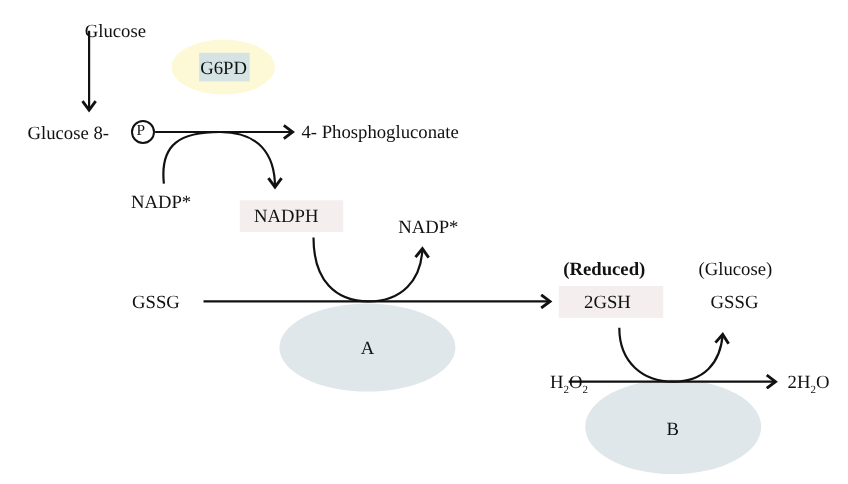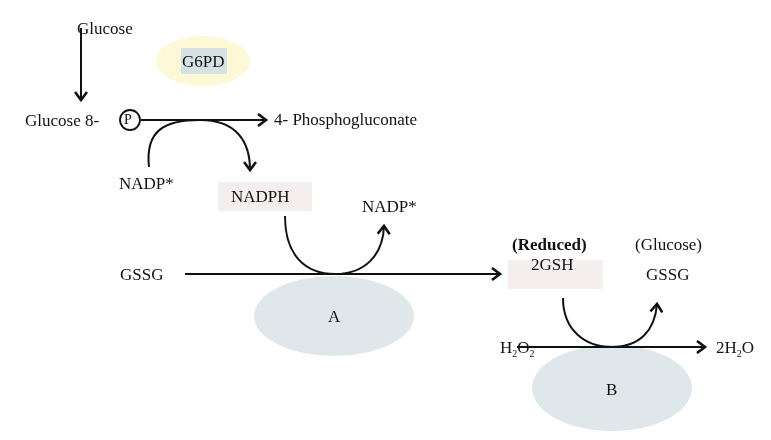--- a/index.html
+++ b/index.html
@@ -51,21 +51,21 @@
 <span class="lbl" style="left:124px;top:113px;font-size:14px;">P</span>
 <span class="lbl" style="left:274px;top:111px;">4- Phosphogluconate</span>
 <span class="lbl" style="left:119px;top:175px;">NADP*</span>
 <span class="lbl" style="left:231px;top:188px;text-align:center;">NADPH</span>
 <span class="lbl" style="left:362px;top:198px;">NADP*</span>
 
 <span class="lbl" style="left:120px;top:266px;">GSSG</span>
 <span class="lbl" style="left:328px;top:308px;">A</span>
 
 <span class="lbl" style="left:512px;top:236px;font-weight:bold;">(Reduced)</span>
-<span class="lbl" style="left:531px;top:256px;text-align:center;">2GSH</span>
+<span class="lbl" style="left:531px;top:266px;text-align:center;">2GSH</span>
 <span class="lbl" style="left:635px;top:236px;">(Glucose)</span>
 <span class="lbl" style="left:646px;top:266px;">GSSG</span>
 
 <span class="lbl" style="left:500px;top:339px;">
   <span>H</span><sub style="font-size:10px;">2</sub><span>O</span><sub style="font-size:10px;">2</sub>
 </span>
 <span class="lbl" style="left:716px;top:339px;">
   <span>2H</span><sub style="font-size:10px;">2</sub><span>O</span>
 </span>
 <span class="lbl" style="left:606px;top:381px;">B</span>

